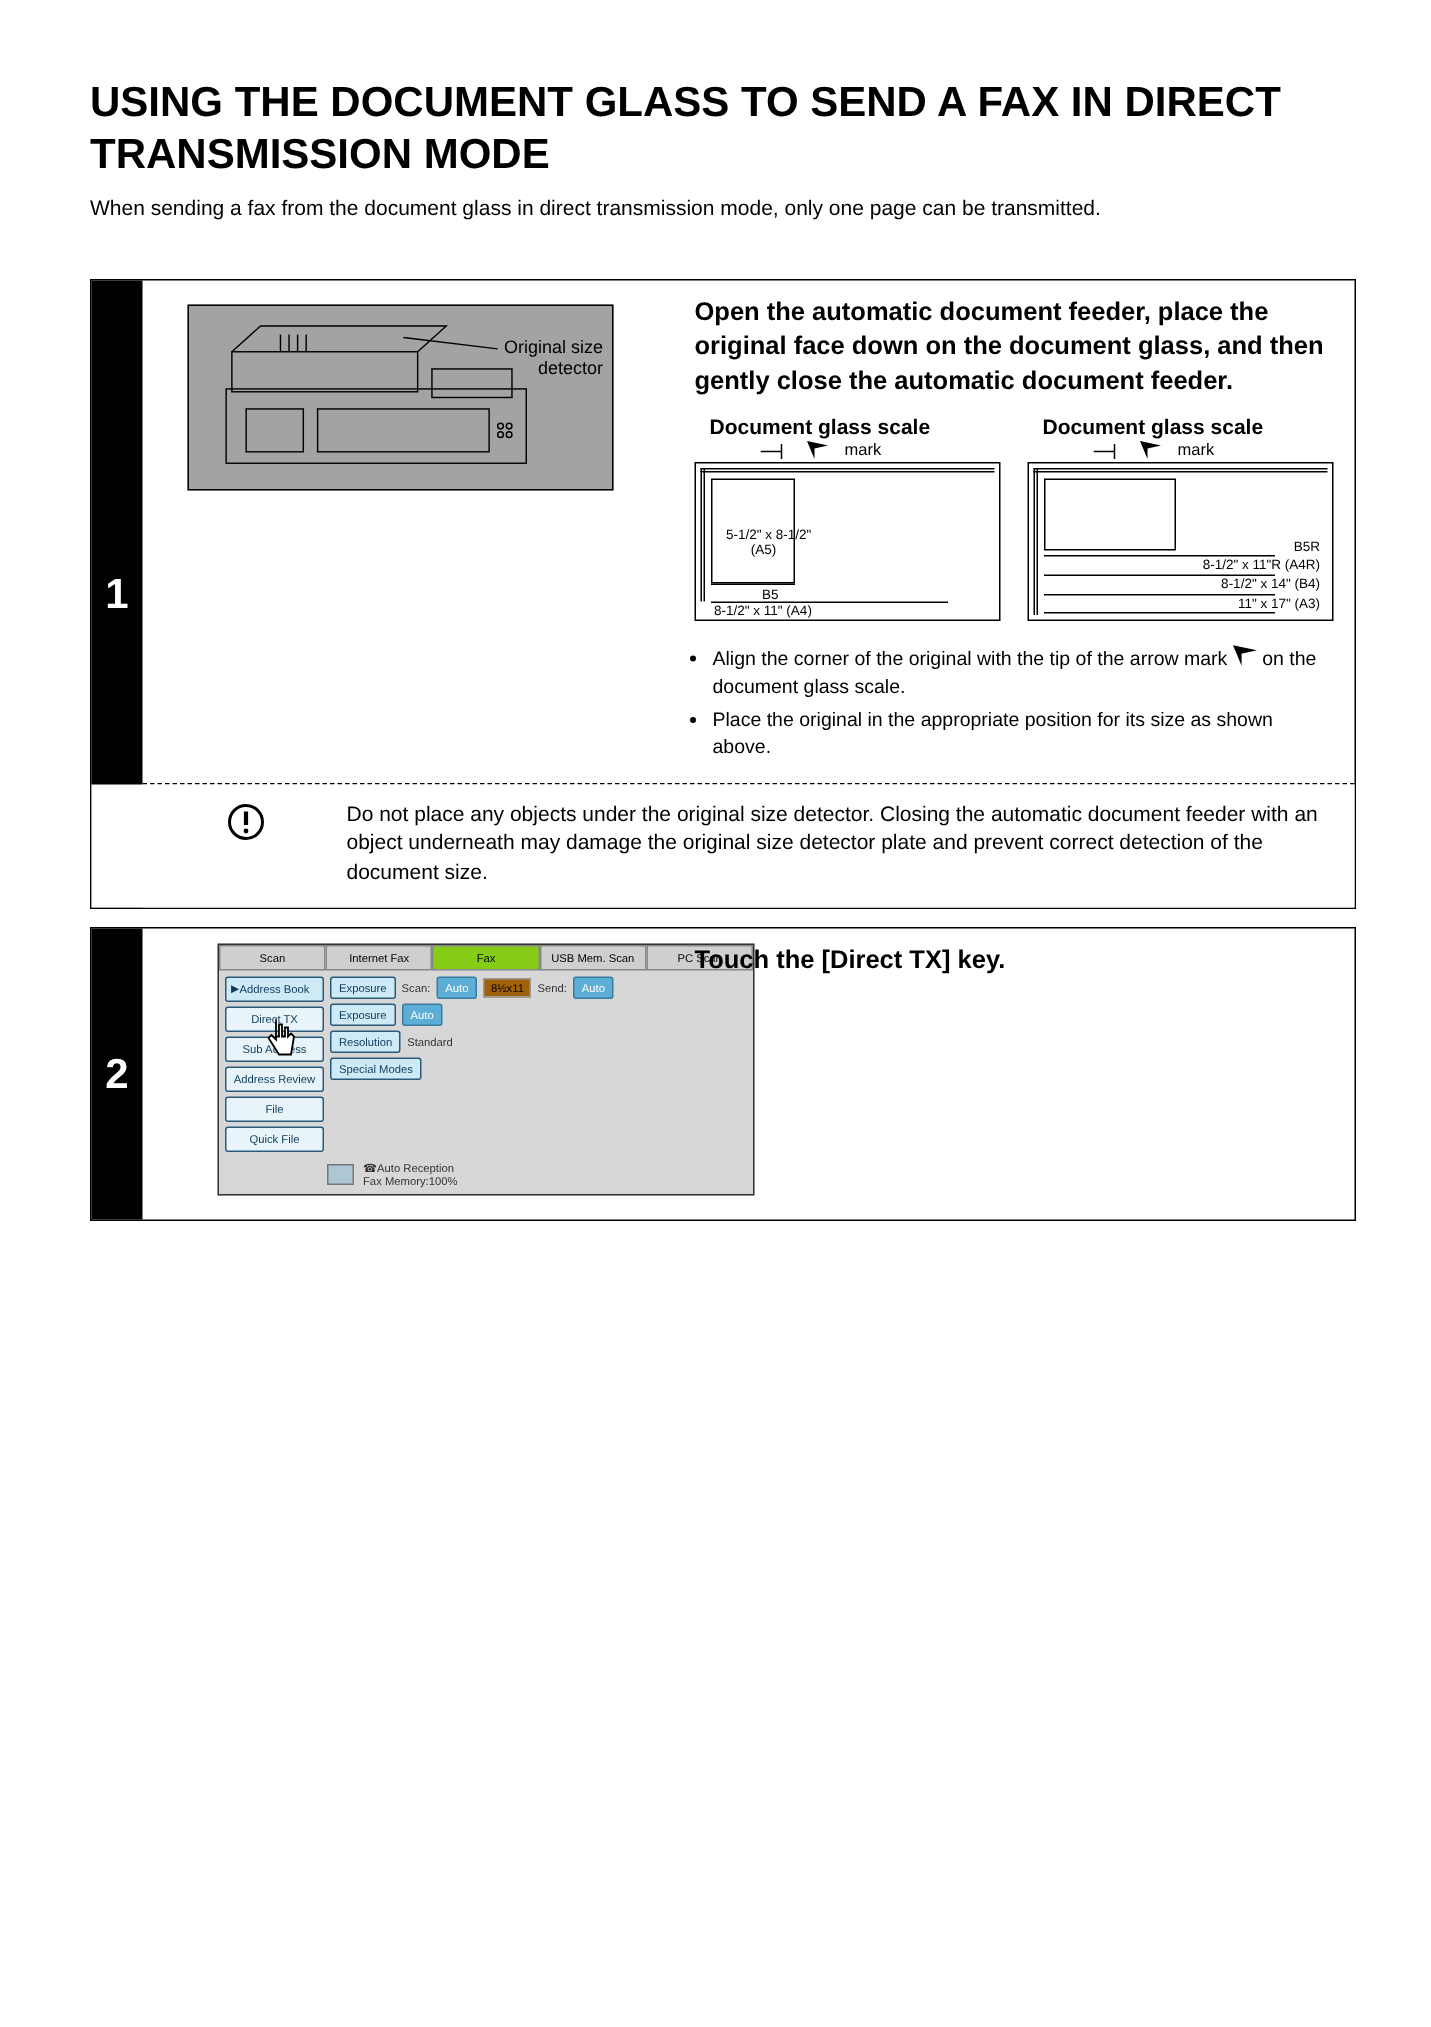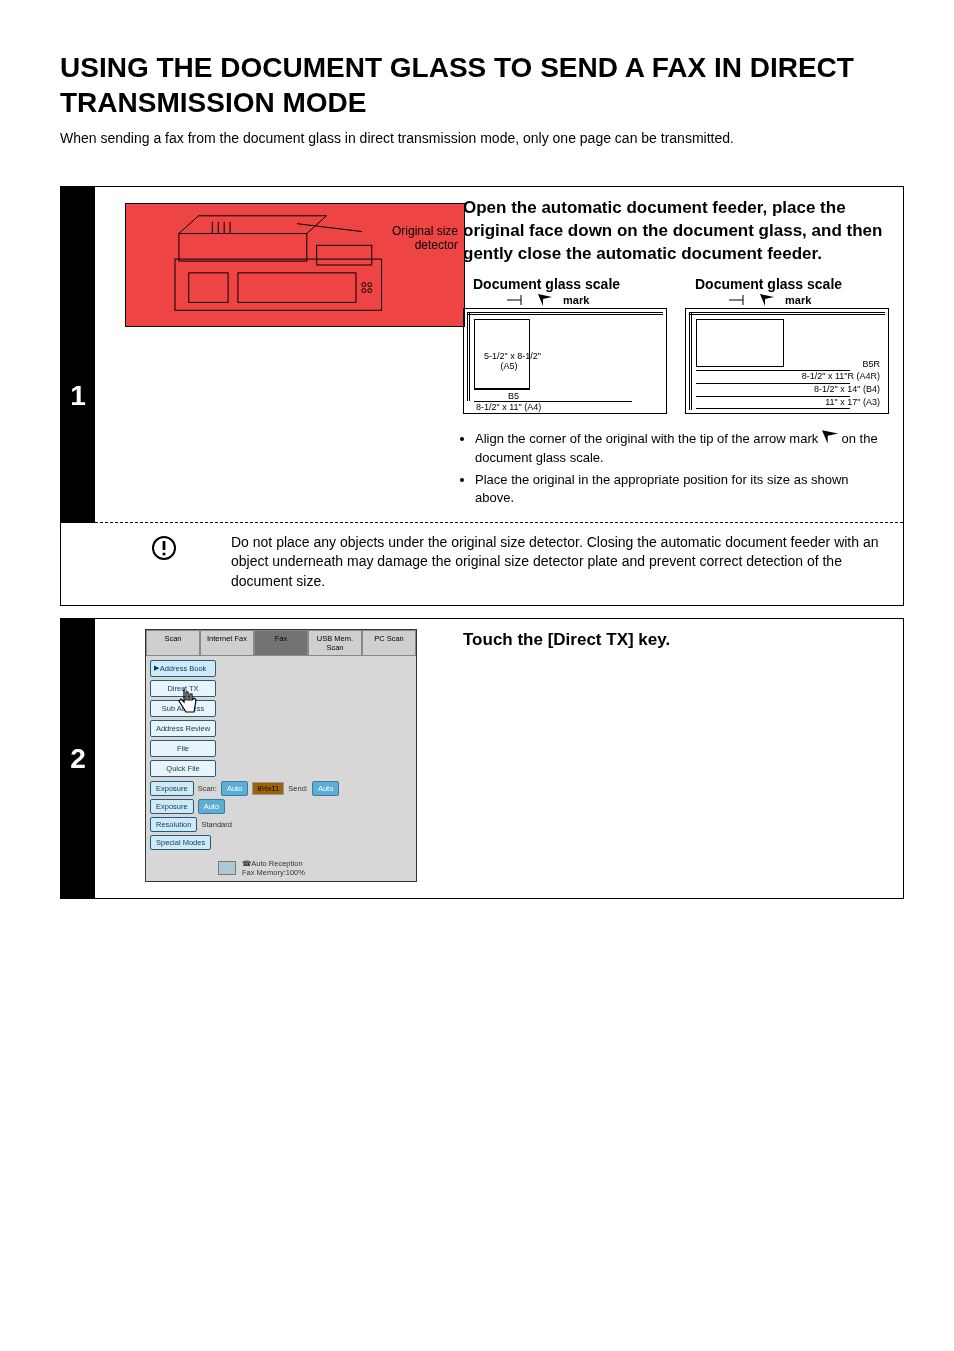--- a/index.html
+++ b/index.html
@@ -94,24 +94,24 @@
   .page-num {
     text-align: center;
     font-size: 20px;
     font-weight: bold;
     margin-top: 350px;
   }
 
   
   .printer-illust {
     border: 1px solid #000;
-    width: 340px;
+    width: 284px;
     height: 124px;
     position: relative;
-    background: #ef4444;
+    background: #a3a3a3;
   }
   .printer-svg { width: 100%; height: 100%; }
   .label-pointer {
     position: absolute;
     font-size: 12px;
     text-align: right;
   }
   .glass-scales {
     display: flex;
     gap: 18px;
@@ -124,23 +124,23 @@
     font-size: 14px;
     font-weight: bold;
     display: flex;
     align-items: center;
     gap: 6px;
     margin-bottom: 2px;
     padding-left: 10px;
   }
   .scale-mark-row {
     font-size: 11px;
-    font-weight: bold;
-    display: flex;
-    align-items: center;
+    font-weight: normal;
+    display: flex;
+    align-items: flex-end;
     gap: 11px;
     padding-left: 44px;
     margin-bottom: 2px;
   }
   .scale-frame {
     border: 1px solid #000;
     height: 106px;
     position: relative;
     font-size: 9px;
   }
@@ -162,47 +162,46 @@
   }
   .bullets li { margin-bottom: 4px; }
   .arrow-mark-inline {
     display: inline-block;
     vertical-align: middle;
   }
 
   
   .screen {
     border: 1px solid #333;
-    width: 272px;
+    width: 358px;
     background: #d7d7d7;
     font-size: 8px;
     padding: 0;
     margin-left: 20px;
   }
   .screen-tabs {
     display: flex;
   }
   .screen-tab {
     flex: 1;
     border: 1px solid #888;
     border-bottom: none;
     background: #cfcfcf;
     text-align: center;
     padding: 3px 2px;
     font-size: 7.5px;
   }
   .screen-tab.active {
-    background: #737373;
+    background: #84cc16;
   }
   .screen-body {
     display: flex;
     padding: 4px;
     gap: 4px;
     border-top: 1px solid #888;
-    flex-direction: column;
   }
   .side-col {
     width: 66px;
     display: flex;
     flex-direction: column;
     gap: 3px;
   }
   .side-btn {
     border: 1px solid #2a5a7a;
     background: #e8f4fa;

